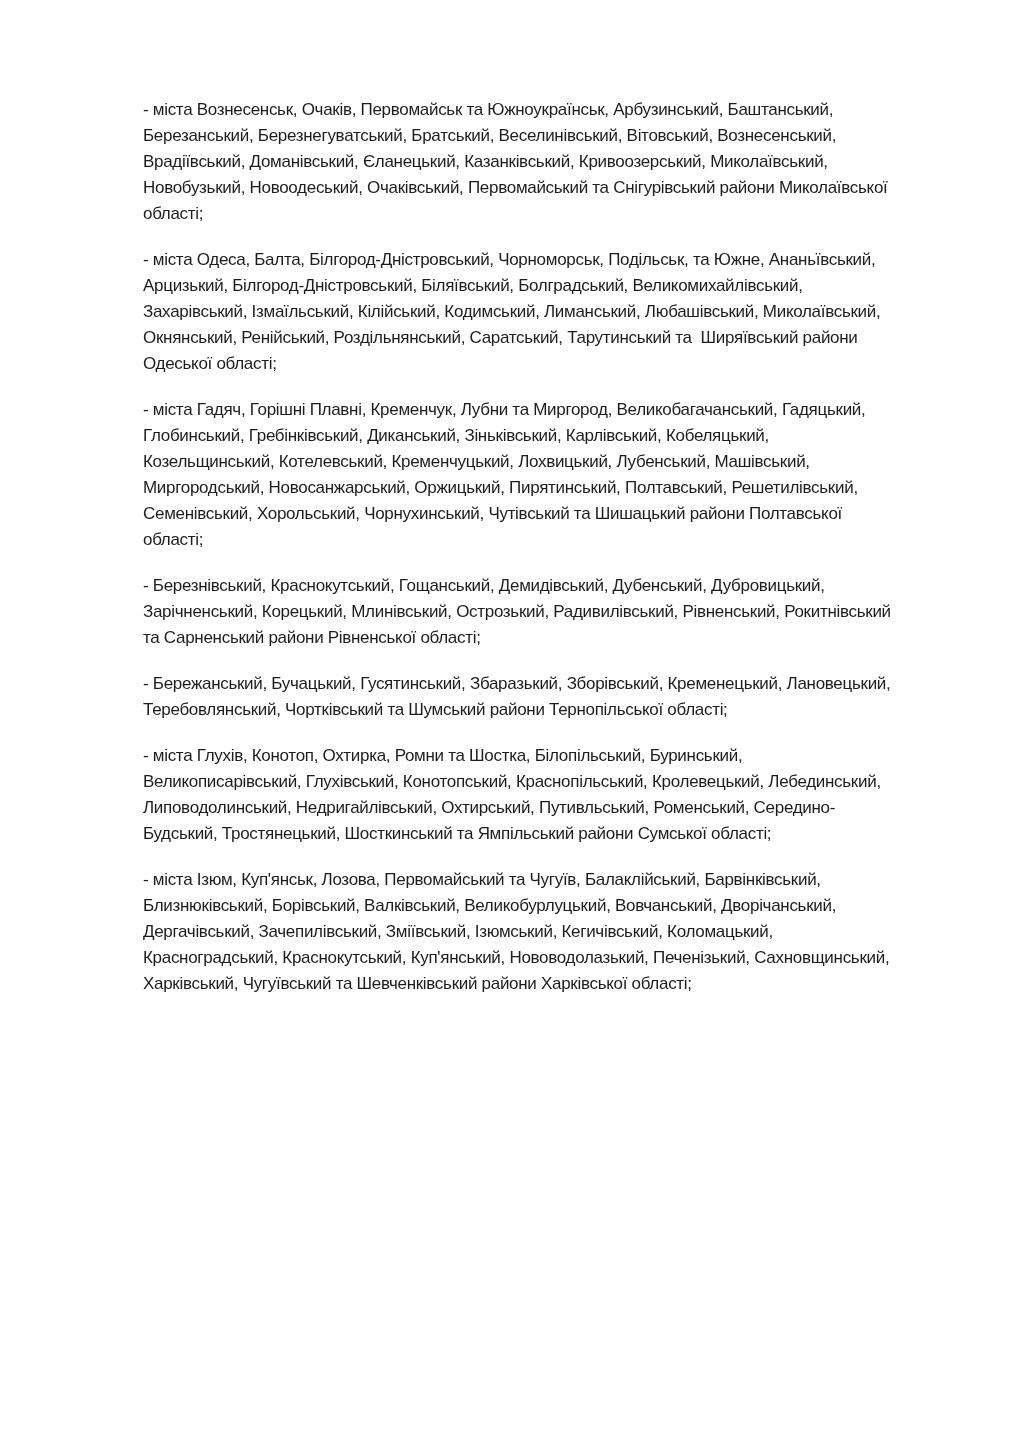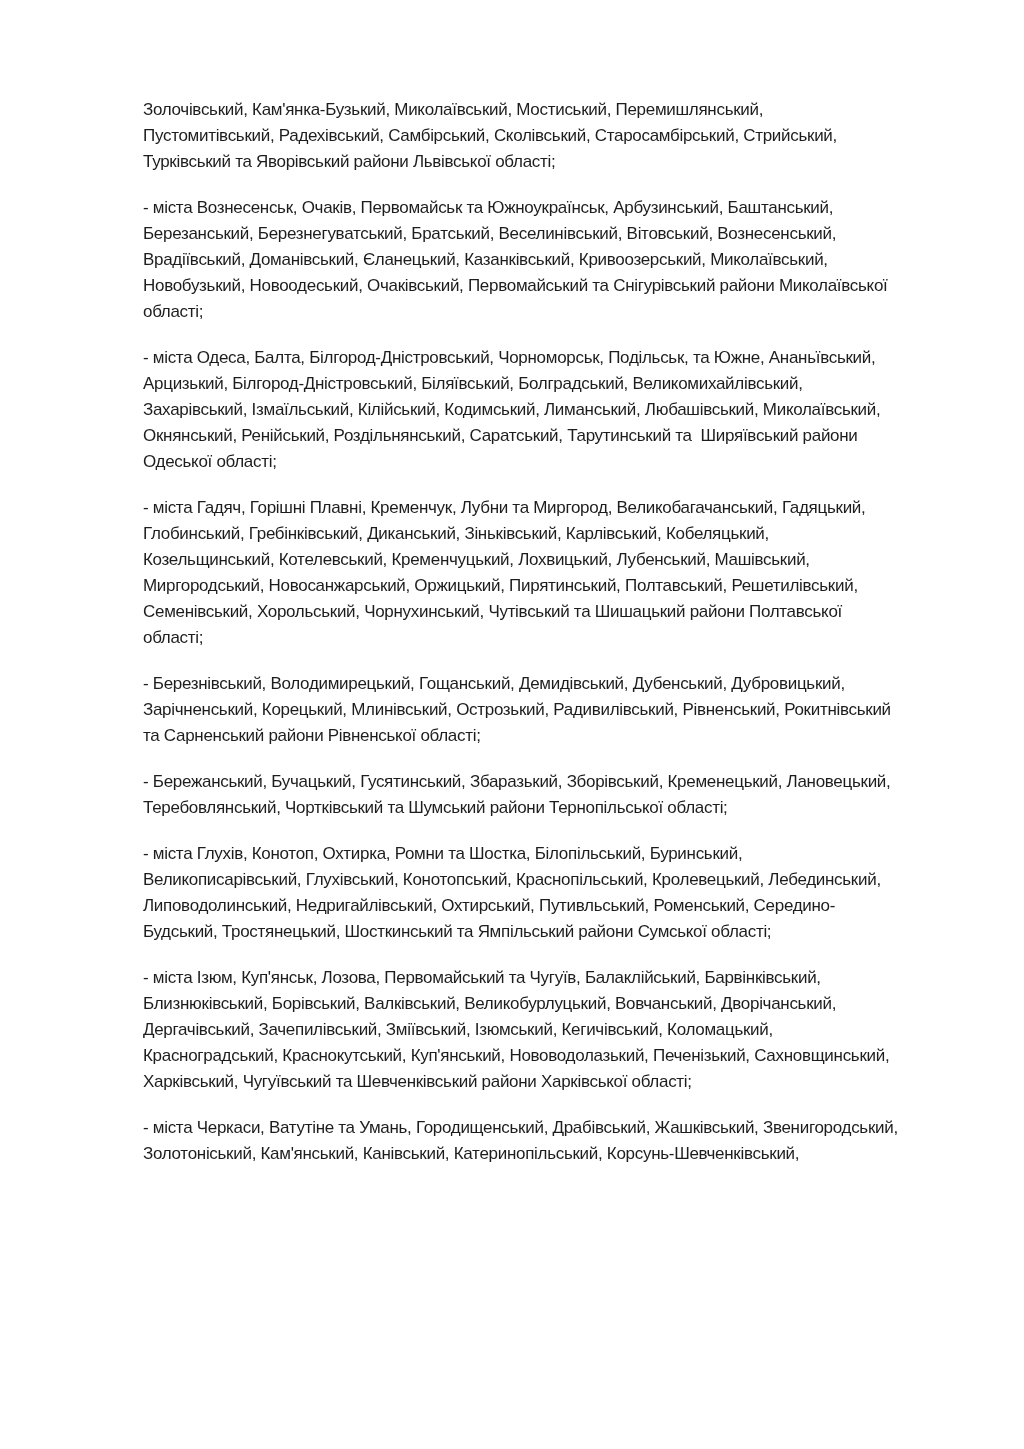--- a/index.html
+++ b/index.html
@@ -27,48 +27,43 @@
   }
   .paragraph {
     white-space: pre; 
     margin: 0 0 20px 0;
   }
 </style>
 </head>
 <body>
 
 <div class="page">
-  <div class="paragraph">Золочівський, Кам'янка-Бузький, Миколаївський, Мостиський, Перемишлянський,
-Пустомитівський, Радехівський, Самбірський, Сколівський, Старосамбірський, Стрийський,
-Турківський та Яворівський райони Львівської області;</div>
   <div class="paragraph">- міста Вознесенськ, Очаків, Первомайськ та Южноукраїнськ, Арбузинський, Баштанський,
 Березанський, Березнегуватський, Братський, Веселинівський, Вітовський, Вознесенський,
 Врадіївський, Доманівський, Єланецький, Казанківський, Кривоозерський, Миколаївський,
 Новобузький, Новоодеський, Очаківський, Первомайський та Снігурівський райони Миколаївської
 області;</div>
   <div class="paragraph">- міста Одеса, Балта, Білгород-Дністровський, Чорноморськ, Подільськ, та Южне, Ананьївський,
 Арцизький, Білгород-Дністровський, Біляївський, Болградський, Великомихайлівський,
 Захарівський, Ізмаїльський, Кілійський, Кодимський, Лиманський, Любашівський, Миколаївський,
 Окнянський, Ренійський, Роздільнянський, Саратський, Тарутинський та  Ширяївський райони
 Одеської області;</div>
   <div class="paragraph">- міста Гадяч, Горішні Плавні, Кременчук, Лубни та Миргород, Великобагачанський, Гадяцький,
 Глобинський, Гребінківський, Диканський, Зіньківський, Карлівський, Кобеляцький,
 Козельщинський, Котелевський, Кременчуцький, Лохвицький, Лубенський, Машівський,
 Миргородський, Новосанжарський, Оржицький, Пирятинський, Полтавський, Решетилівський,
 Семенівський, Хорольський, Чорнухинський, Чутівський та Шишацький райони Полтавської
 області;</div>
-  <div class="paragraph">- Березнівський, Володимирецький, Гощанський, Демидівський, Дубенський, Дубровицький,
+  <div class="paragraph">- Березнівський, Краснокутський, Гощанський, Демидівський, Дубенський, Дубровицький,
 Зарічненський, Корецький, Млинівський, Острозький, Радивилівський, Рівненський, Рокитнівський
 та Сарненський райони Рівненської області;</div>
   <div class="paragraph">- Бережанський, Бучацький, Гусятинський, Збаразький, Зборівський, Кременецький, Лановецький,
 Теребовлянський, Чортківський та Шумський райони Тернопільської області;</div>
   <div class="paragraph">- міста Глухів, Конотоп, Охтирка, Ромни та Шостка, Білопільський, Буринський,
 Великописарівський, Глухівський, Конотопський, Краснопільський, Кролевецький, Лебединський,
 Липоводолинський, Недригайлівський, Охтирський, Путивльський, Роменський, Середино-
 Будський, Тростянецький, Шосткинський та Ямпільський райони Сумської області;</div>
   <div class="paragraph">- міста Ізюм, Куп'янськ, Лозова, Первомайський та Чугуїв, Балаклійський, Барвінківський,
 Близнюківський, Борівський, Валківський, Великобурлуцький, Вовчанський, Дворічанський,
 Дергачівський, Зачепилівський, Зміївський, Ізюмський, Кегичівський, Коломацький,
 Красноградський, Краснокутський, Куп'янський, Нововодолазький, Печенізький, Сахновщинський,
 Харківський, Чугуївський та Шевченківський райони Харківської області;</div>
-  <div class="paragraph">- міста Черкаси, Ватутіне та Умань, Городищенський, Драбівський, Жашківський, Звенигородський,
-Золотоніський, Кам'янський, Канівський, Катеринопільський, Корсунь-Шевченківський,</div>
 </div>
 
 </body></html>

